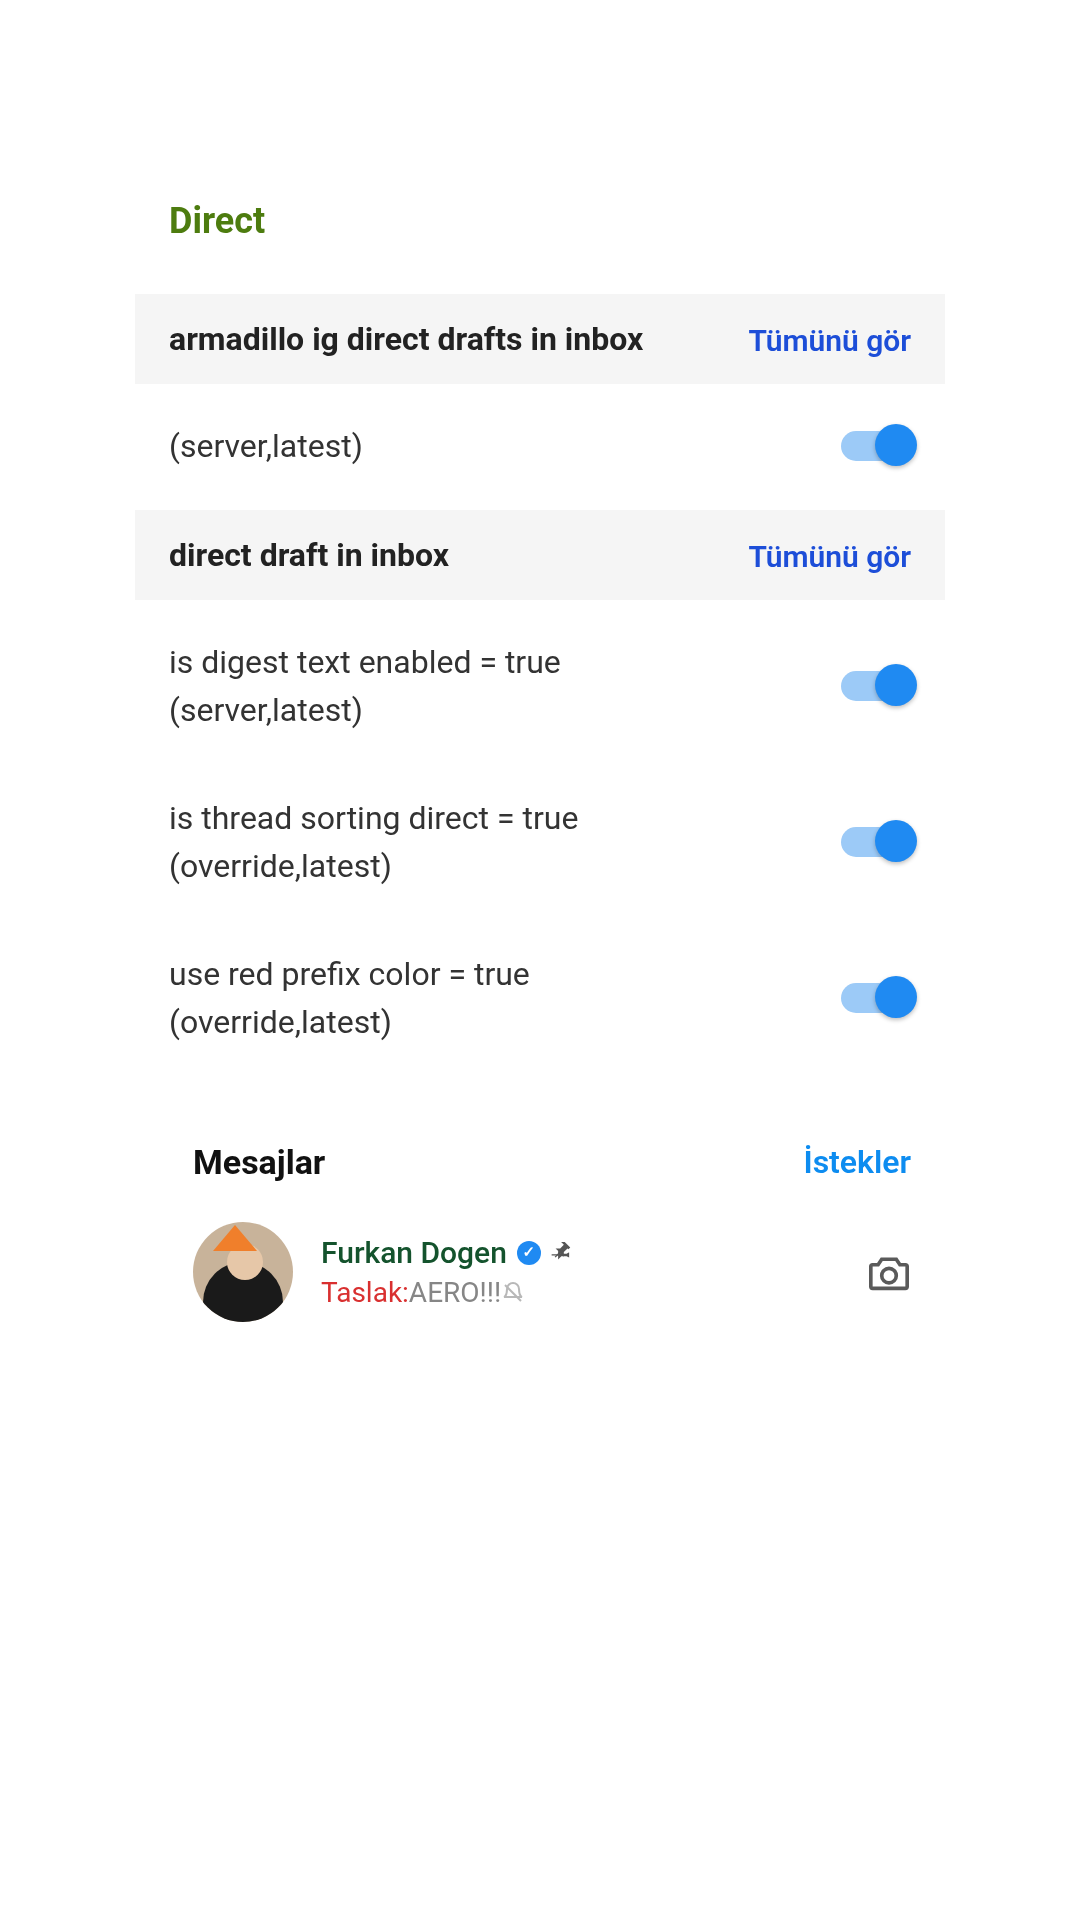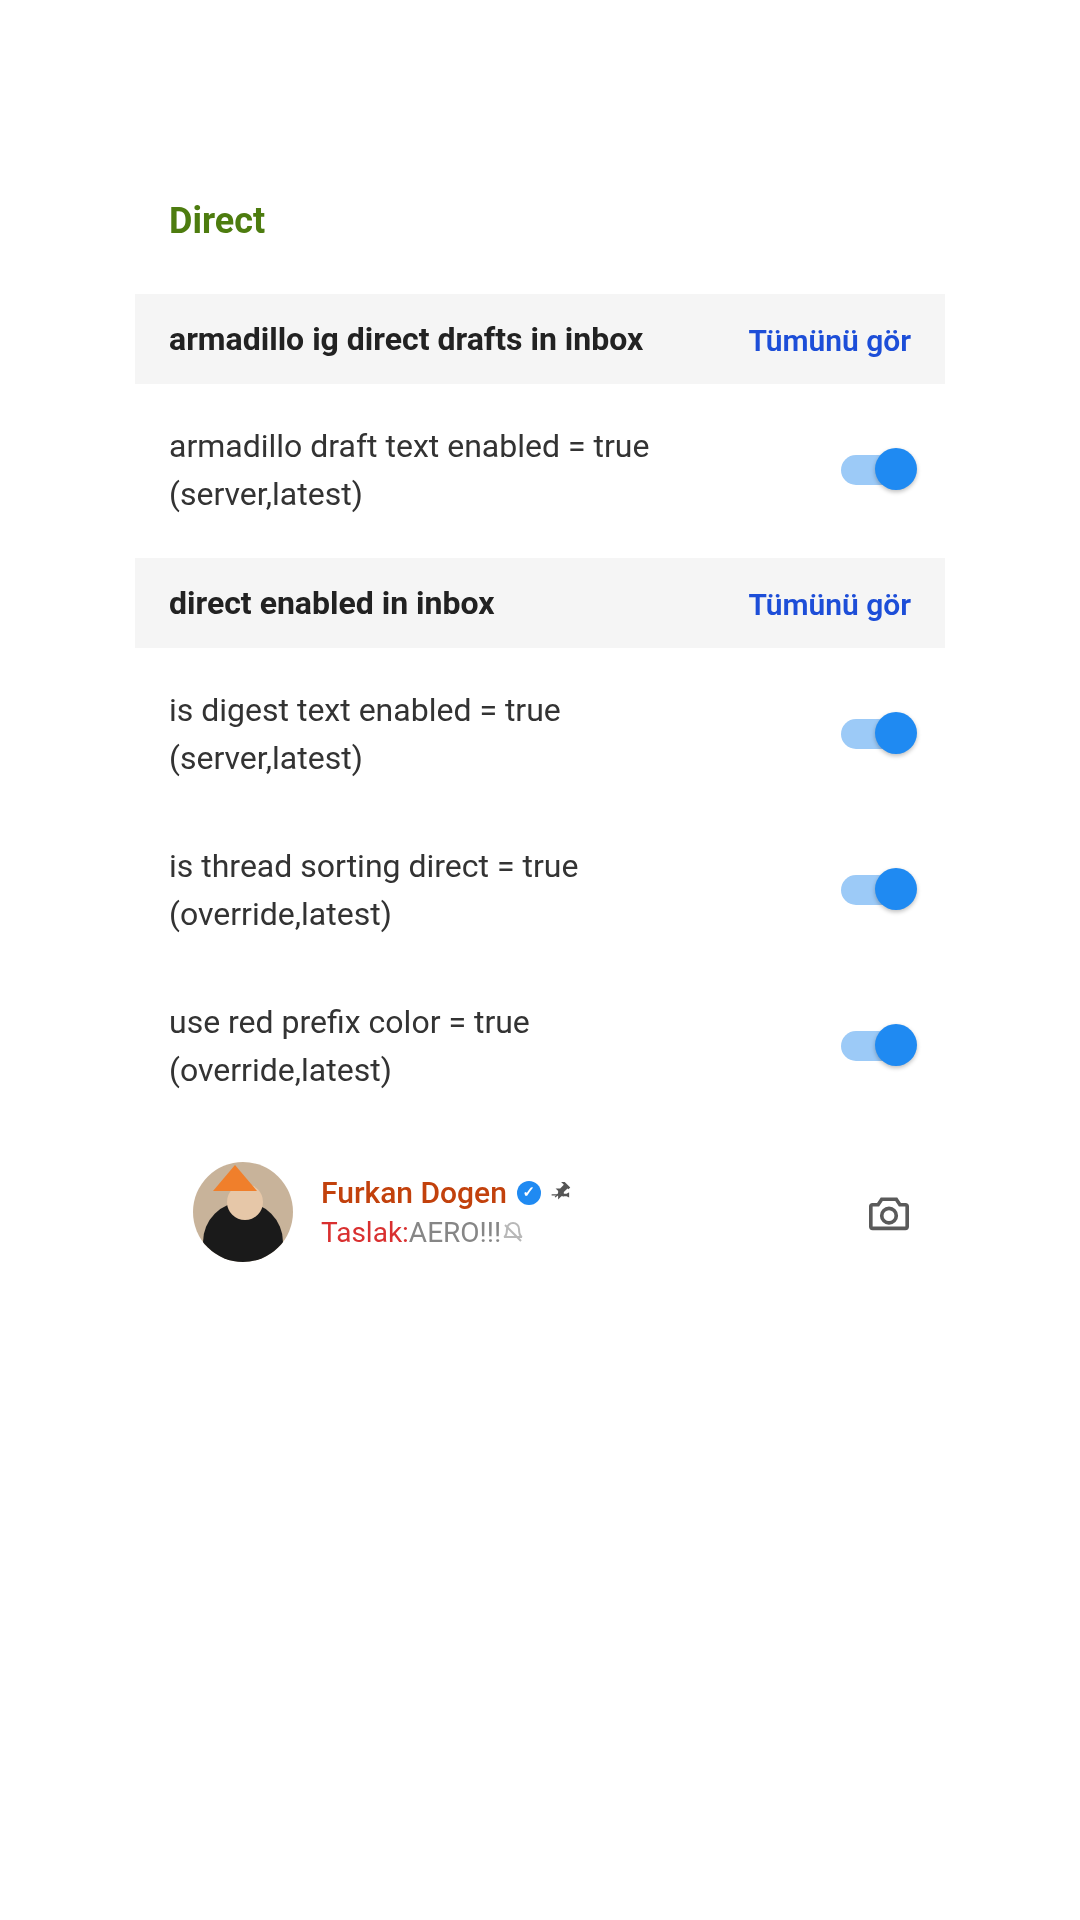--- a/index.html
+++ b/index.html
@@ -124,21 +124,21 @@
     width: 36px; height: 36px;
     background: #e6c7a8;
     border-radius: 50%;
   }
   .thread-body { flex: 1; min-width: 0; }
   .thread-name-line {
     display: flex;
     align-items: center;
     gap: 10px;
     font-size: 30px;
-    color: #c2410c;
+    color: #14532d;
     font-weight: 500;
   }
   .verify-badge {
     width: 24px; height: 24px;
     background: #1f8af2;
     border-radius: 50%;
     display: inline-flex;
     align-items: center;
     justify-content: center;
   }
@@ -176,29 +176,28 @@
 
   <div class="page-title">Direct</div>
 
   <div class="section-header">
     <div class="title">armadillo ig direct drafts in inbox</div>
     <div class="link">Tümünü gör</div>
   </div>
   <div class="rows-block">
     <div class="row">
       <div class="label">
-        <span>armadillo draft text enabled = true</span>
         <span class="second-line">(server,latest)</span>
       </div>
       <div class="toggle"></div>
     </div>
   </div>
 
   <div class="section-header">
-    <div class="title">direct enabled in inbox</div>
+    <div class="title">direct draft in inbox</div>
     <div class="link">Tümünü gör</div>
   </div>
   <div class="rows-block">
     <div class="row">
       <div class="label">
         <span>is digest text enabled = true</span>
         <span class="second-line">(server,latest)</span>
       </div>
       <div class="toggle"></div>
     </div>
@@ -211,20 +210,24 @@
     </div>
     <div class="row">
       <div class="label">
         <span>use red prefix color = true</span>
         <span class="second-line">(override,latest)</span>
       </div>
       <div class="toggle"></div>
     </div>
   </div>
 
+  <div class="tabs">
+    <div class="tab-active">Mesajlar</div>
+    <div class="tab-inactive">İstekler</div>
+  </div>
 
   <div class="thread">
     <div class="avatar">
       <div class="body"></div>
       <div class="face"></div>
       <div class="hat"></div>
     </div>
     <div class="thread-body">
       <div class="thread-name-line">
         <span>Furkan Dogen</span>

